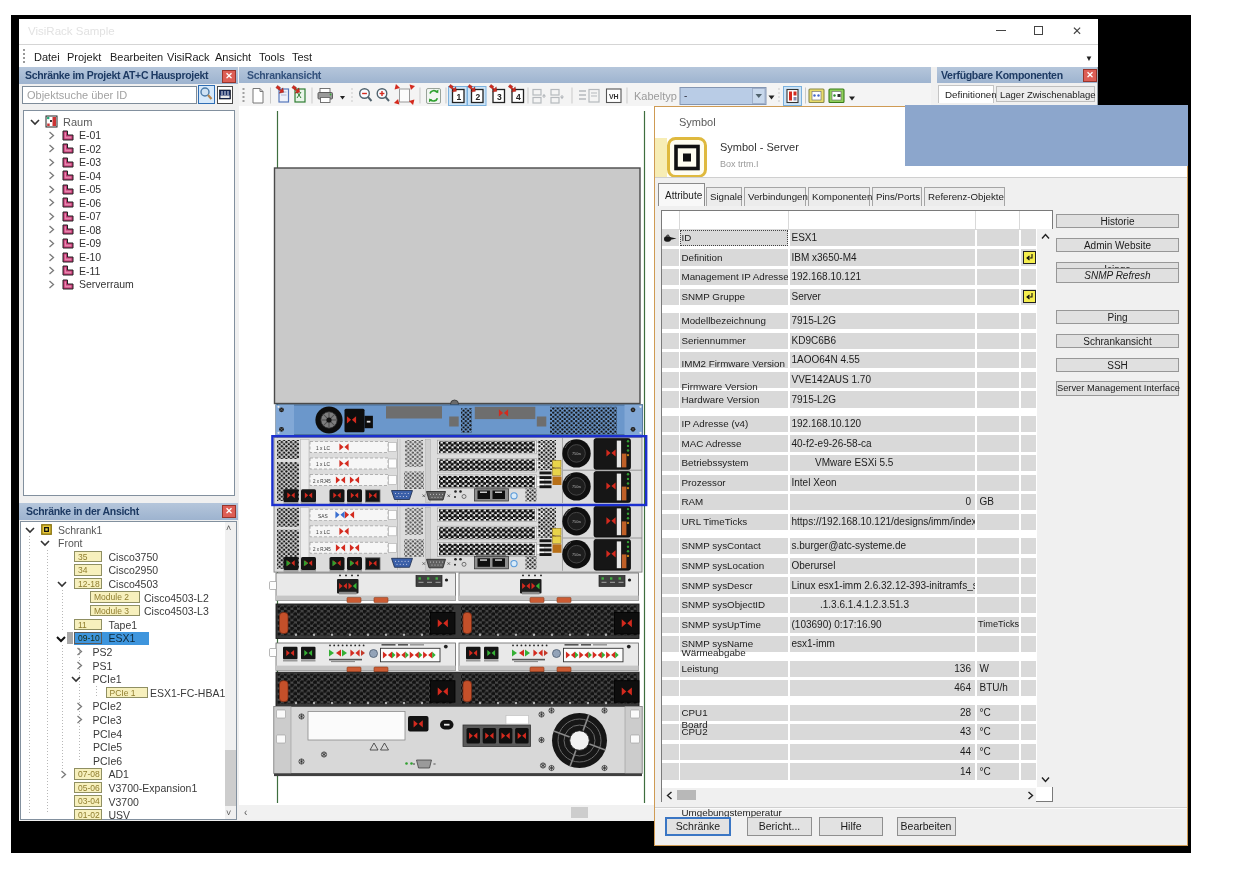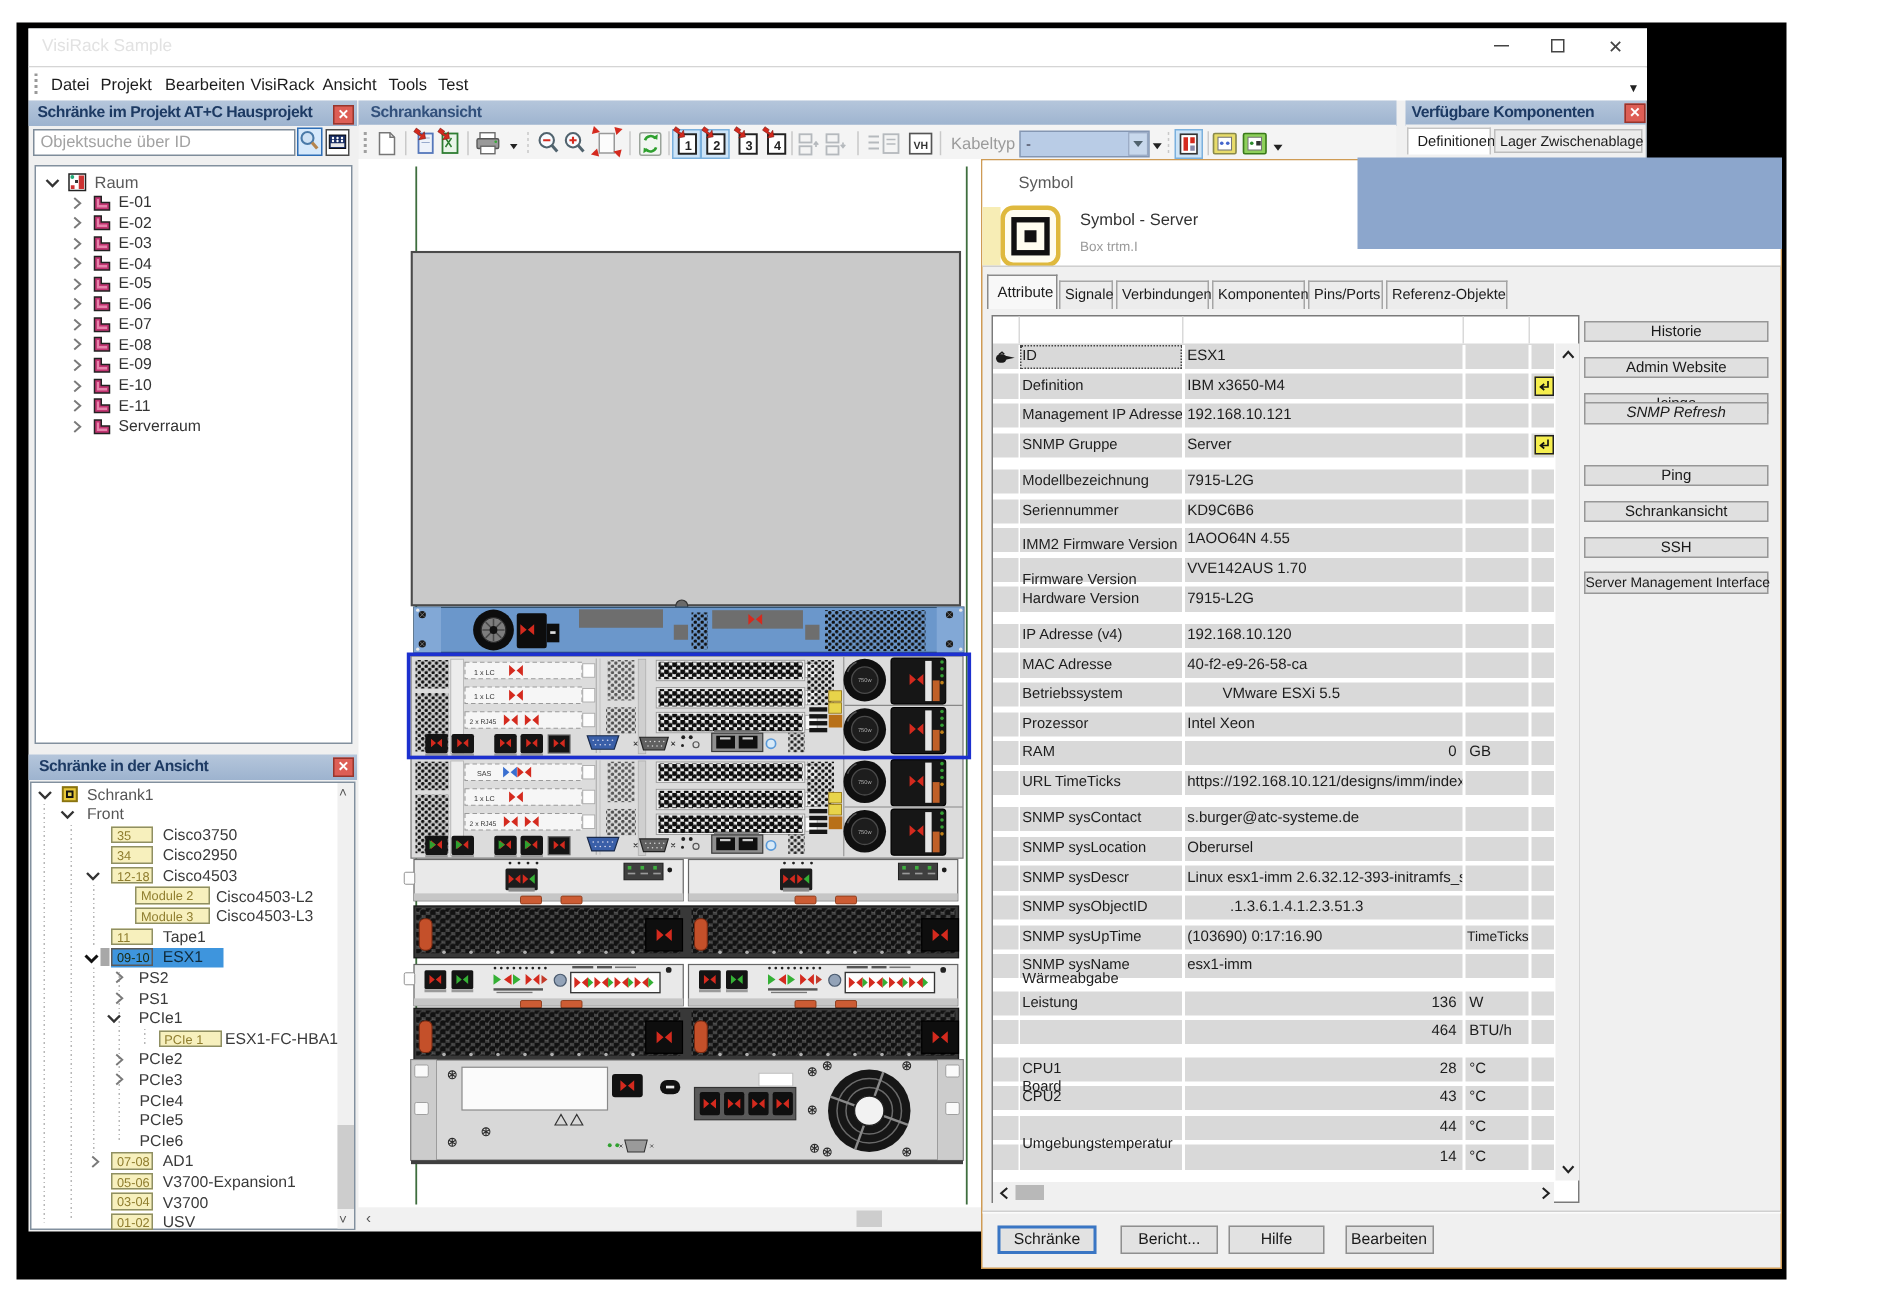--- a/index.html
+++ b/index.html
@@ -820,21 +820,21 @@
 <div class="t" style="left:979.5px;top:707.7px;font-size:10px">°C</div>
 <div class="a" style="left:662px;top:724.1px;width:374px;height:16.4px;background:#d9d9d9"></div>
 <div class="t" style="left:681.5px;top:727.3px;font-size:9.8px">CPU2</div>
 <div class="t" style="left:880px;top:727.3px;width:91px;font-size:10px;text-align:right">43</div>
 <div class="t" style="left:979.5px;top:727.3px;font-size:10px">°C</div>
 <div class="a" style="left:662px;top:743.7px;width:374px;height:16.4px;background:#d9d9d9"></div>
 <div class="t" style="left:681.5px;top:720px;font-size:9.8px">Board</div>
 <div class="t" style="left:880px;top:746.9px;width:91px;font-size:10px;text-align:right">44</div>
 <div class="t" style="left:979.5px;top:746.9px;font-size:10px">°C</div>
 <div class="a" style="left:662px;top:763.3px;width:374px;height:16.4px;background:#d9d9d9"></div>
-<div class="t" style="left:681.5px;top:758px;font-size:9.8px">Umgebungstemperatur</div>
+<div class="t" style="left:681.5px;top:808px;font-size:9.8px">Umgebungstemperatur</div>
 <div class="t" style="left:880px;top:766.5px;width:91px;font-size:10px;text-align:right">14</div>
 <div class="t" style="left:979.5px;top:766.5px;font-size:10px">°C</div>
 <div class="a" style="left:678.6px;top:229px;width:1.6px;height:551px;background:#fff"></div>
 <div class="a" style="left:788.3px;top:229px;width:1.6px;height:551px;background:#fff"></div>
 <div class="a" style="left:975.4px;top:229px;width:1.6px;height:551px;background:#fff"></div>
 <div class="a" style="left:1019.3px;top:229px;width:1.6px;height:551px;background:#fff"></div>
 <div class="a" style="left:678.6px;top:211px;width:1px;height:18px;background:#d9d9d9"></div>
 <div class="a" style="left:788.3px;top:211px;width:1px;height:18px;background:#d9d9d9"></div>
 <div class="a" style="left:975.4px;top:211px;width:1px;height:18px;background:#d9d9d9"></div>
 <div class="a" style="left:1019.3px;top:211px;width:1px;height:18px;background:#d9d9d9"></div>

